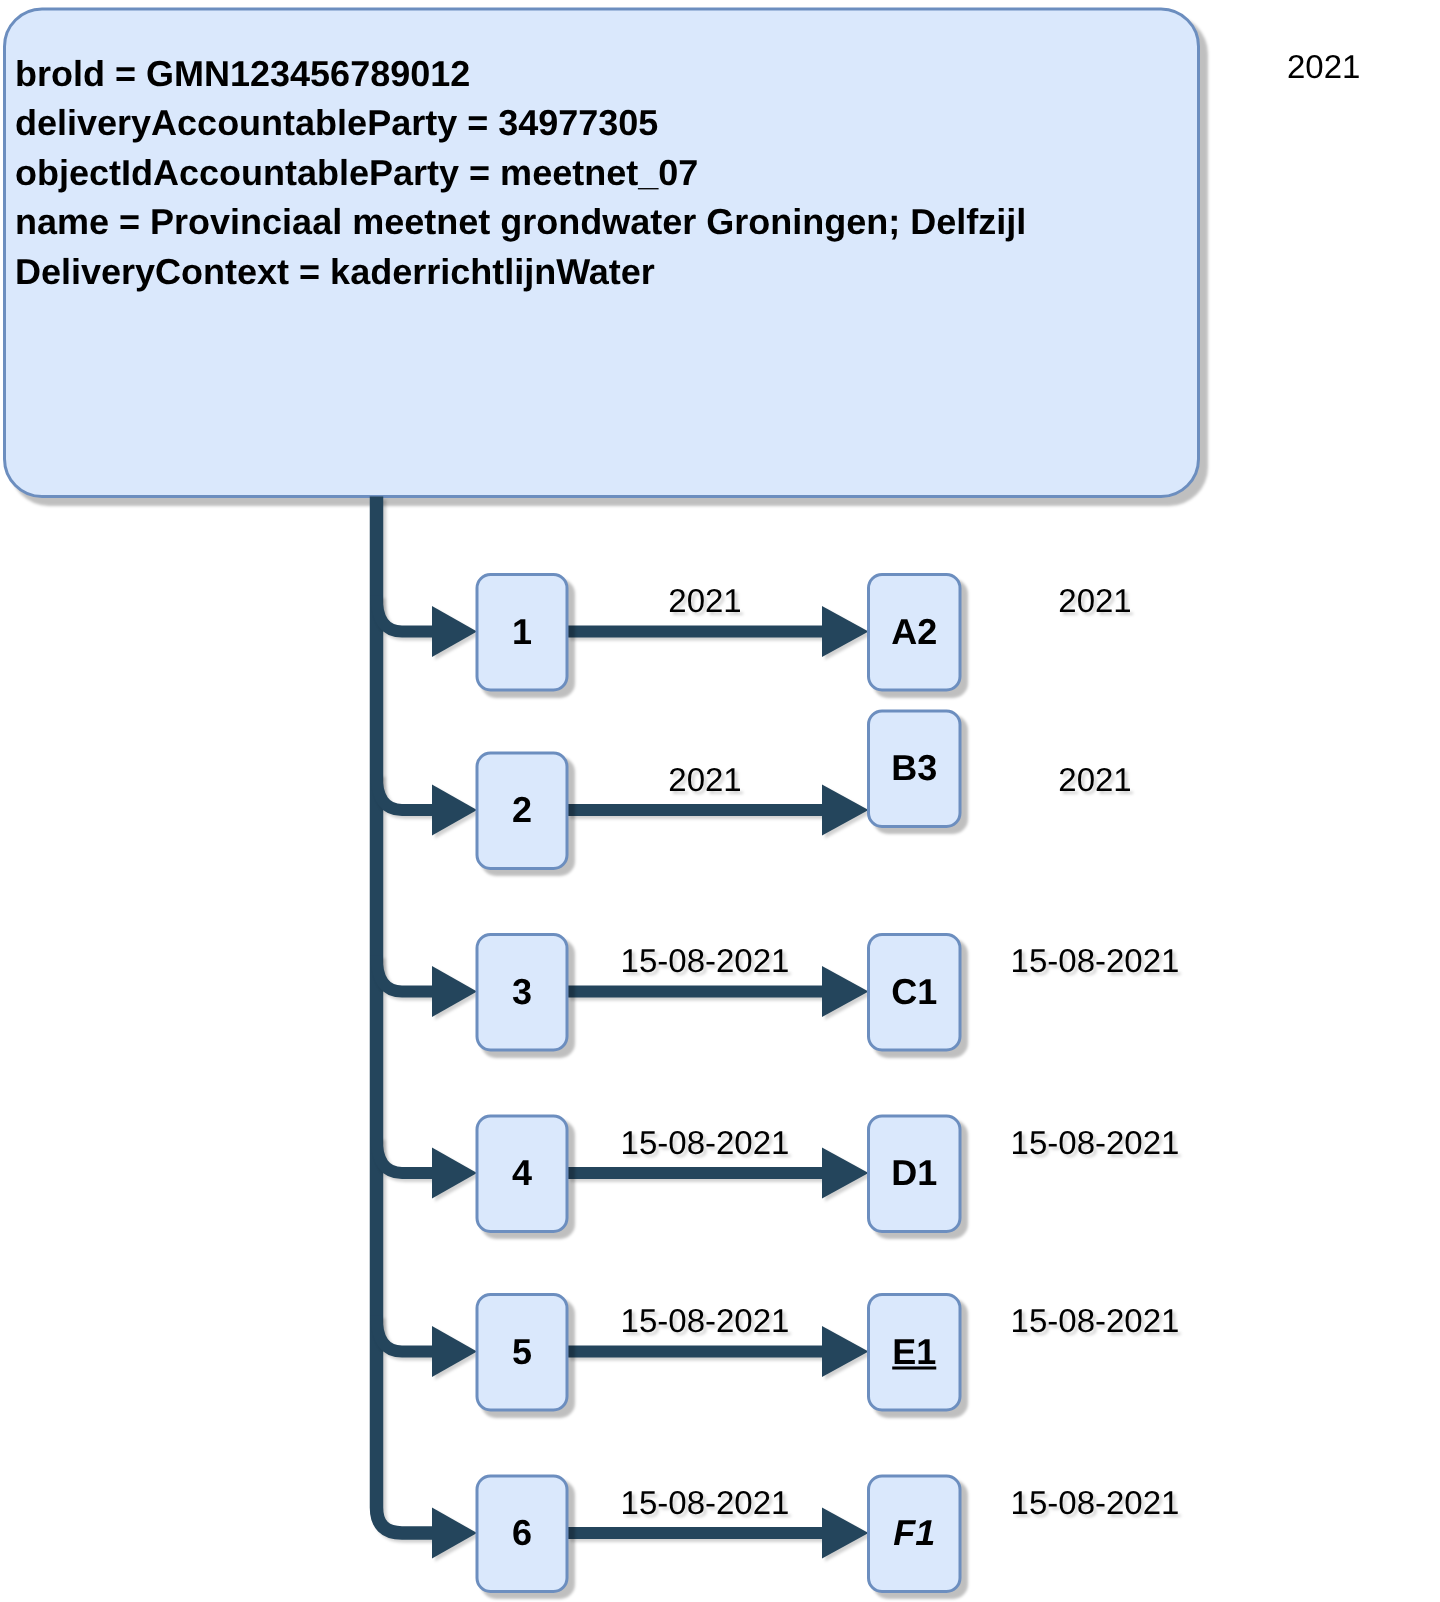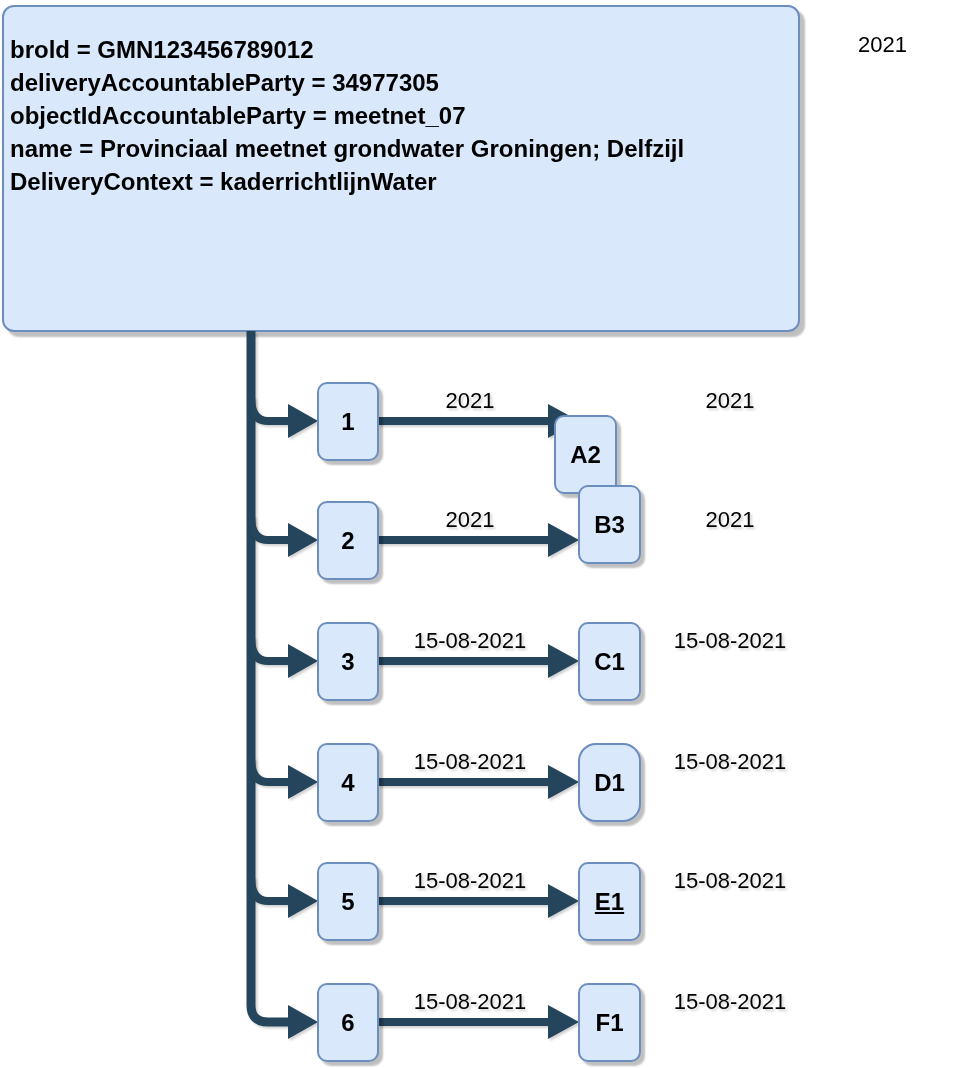--- a/index.html
+++ b/index.html
@@ -9,21 +9,21 @@
     background:#ffffff;
     font-family:"Liberation Sans","DejaVu Sans",sans-serif;
     overflow:hidden;
   }
   
   .title-box{
     position:absolute;left:2px;top:5px;
     width:794px;height:323px;
     background:#dae8fc;
     border:2px solid #6c8ebf;
-    border-radius:12px;
+    border-radius:26px;
     box-shadow:5px 5px 2px rgba(0,0,0,0.25);
     box-sizing:content-box;
     padding:0;
   }
   .title-box-text{
     position:absolute;left:6px;top:26px;right:4px;
     font-size:24px;font-weight:bold;color:#000;
     line-height:33px;white-space:nowrap;
   }
   .floating-label{
@@ -131,20 +131,20 @@
     </g>
   </svg>
 
   <div class="node" style="left:317px;top:382px;">1</div>
   <div class="node" style="left:317px;top:501px;">2</div>
   <div class="node" style="left:317px;top:622px;">3</div>
   <div class="node" style="left:317px;top:743px;">4</div>
   <div class="node" style="left:317px;top:862px;">5</div>
   <div class="node" style="left:317px;top:983px;">6</div>
 
-  <div class="node target" style="left:554px;top:382px;margin-top:33px;">A2</div>
-  <div class="node target" style="left:578px;top:485px;">B3</div>
+  <div class="node target" style="left:578px;top:382px;">A2</div>
+  <div class="node target" style="left:578px;top:473px;">B3</div>
   <div class="node target" style="left:578px;top:622px;">C1</div>
-  <div class="node target" style="left:578px;top:743px;border-radius:18px;">D1</div>
+  <div class="node target" style="left:578px;top:743px;">D1</div>
   <div class="node target" style="left:578px;top:862px;text-decoration:underline;">E1</div>
-  <div class="node target" style="left:578px;top:983px;">F1</div>
+  <div class="node target" style="left:578px;top:983px;font-style:italic;">F1</div>
 
 </div>
 
 </body></html>

